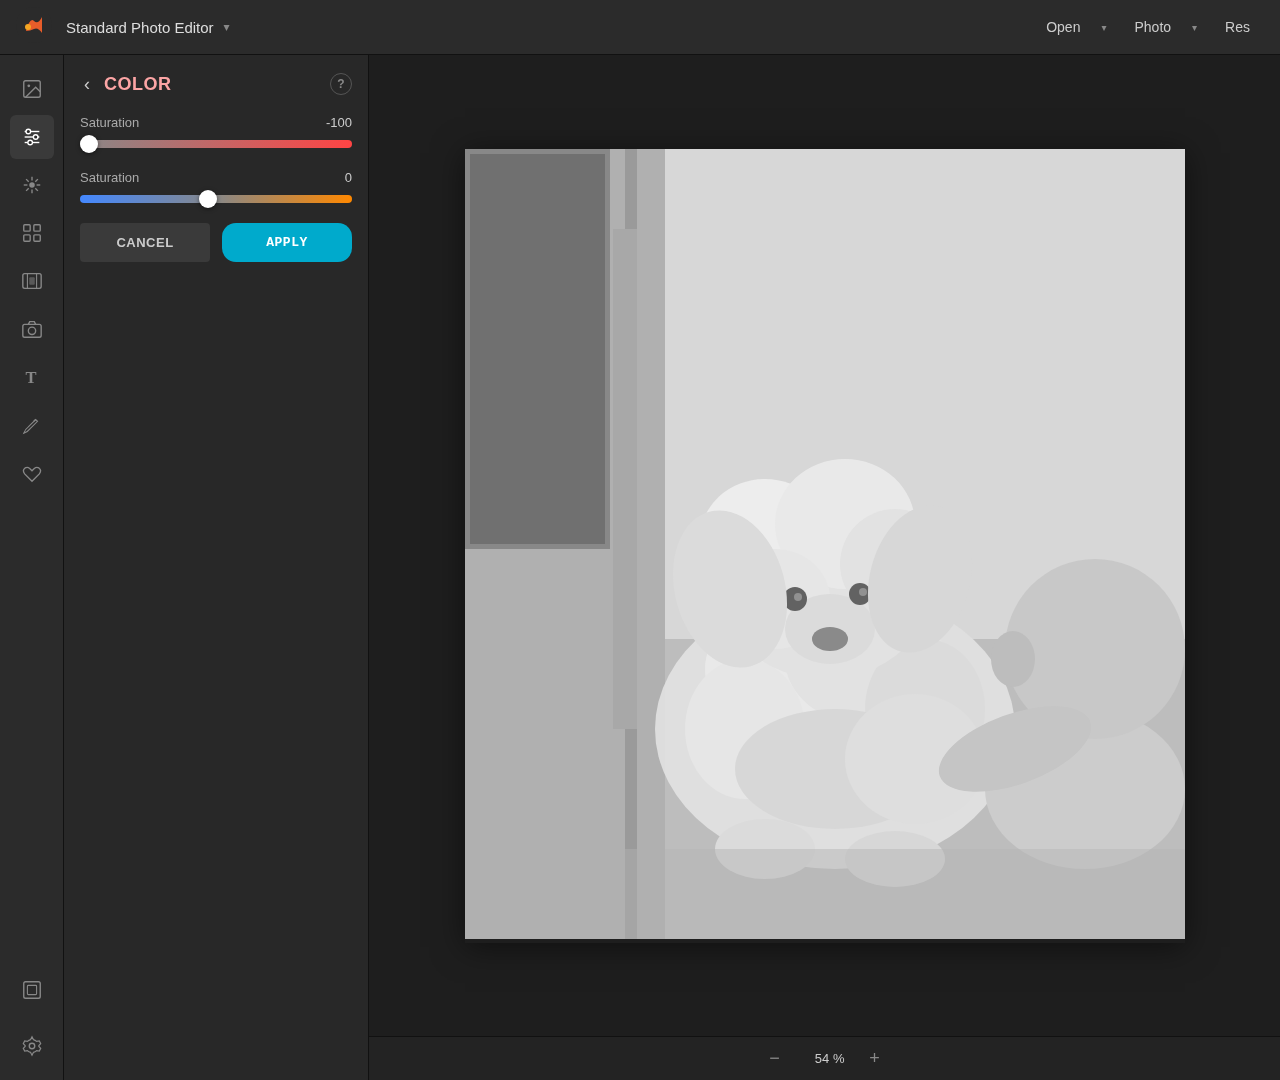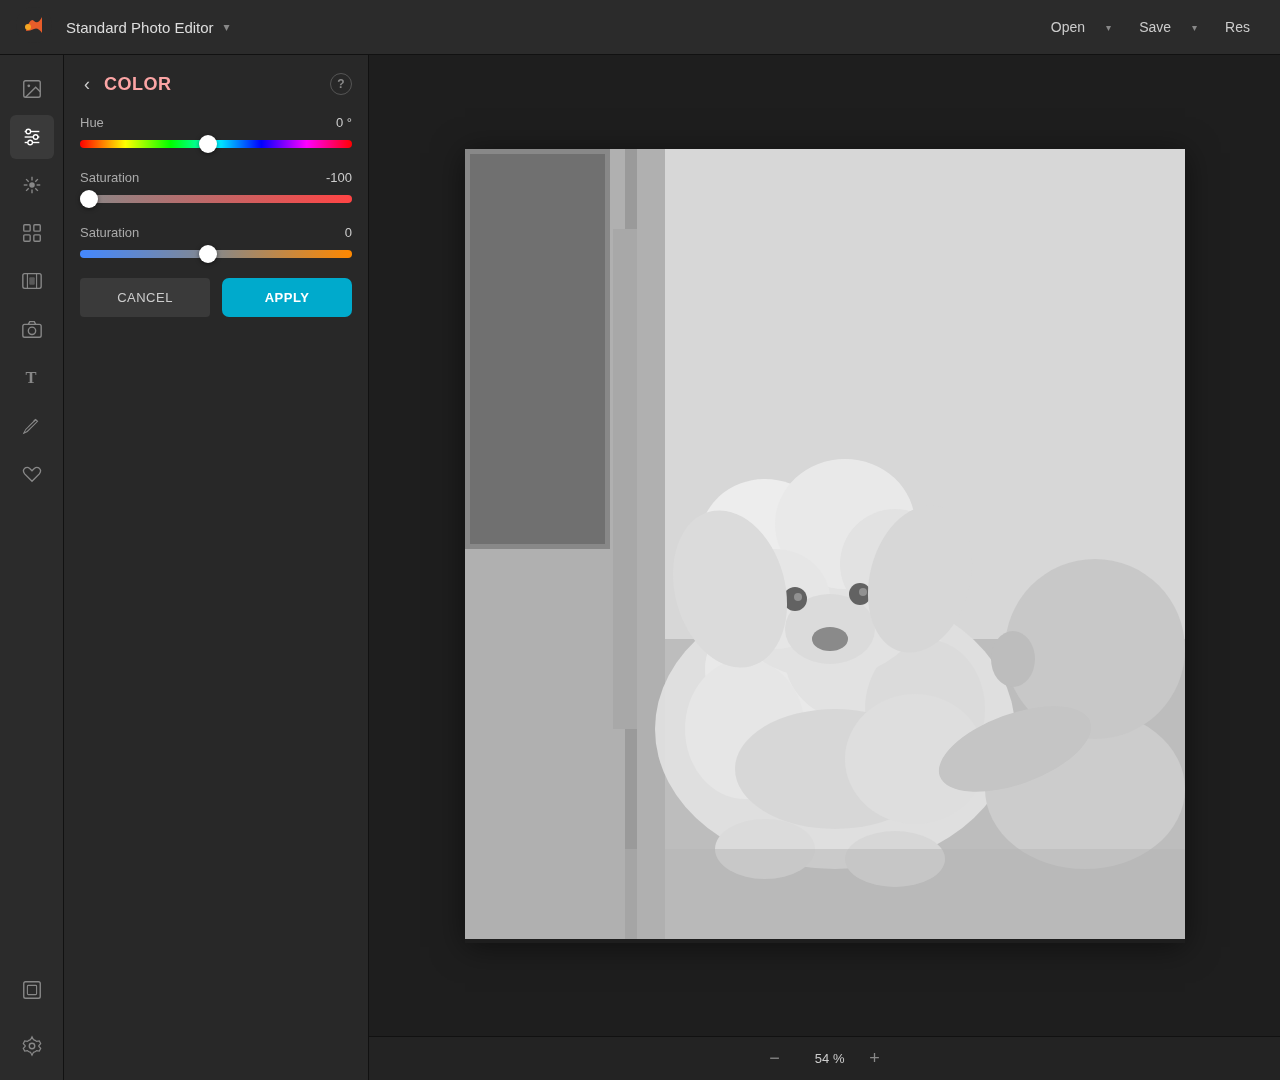--- a/index.html
+++ b/index.html
@@ -154,29 +154,29 @@
     
     .panel-buttons {
       display: flex;
       gap: 12px;
       padding: 0 16px 20px;
     }
     .btn-cancel {
       flex: 1; padding: 12px;
       background: #3a3a3a; color: #ccc;
       border: none; border-radius: 4px;
-      font-size: 13px; font-weight: 400;
+      font-size: 13px; font-weight: 700;
       cursor: pointer; letter-spacing: 0.5px;
     }
     .btn-apply {
       flex: 1; padding: 12px;
       background: #00aacc; color: #fff;
-      border: none; border-radius: 7px;
+      border: none; border-radius: 14px;
       font-size: 13px; font-weight: 600;
-      cursor: pointer; letter-spacing: 0.5px;
+      cursor: pointer; letter-spacing: 0.5px; font-family: Liberation Mono, monospace;
     }
 
     
     .canvas-area {
       flex: 1;
       background: #1e1e1e;
       display: flex;
       flex-direction: column;
       position: relative;
       overflow: hidden;
@@ -230,21 +230,21 @@
     </svg>
   </div>
   <span class="topbar-app-name">Standard Photo Editor</span>
   <span class="topbar-chevron">▾</span>
 
   <button class="topbar-btn">
     <span>Open</span>
     <span class="chevron-small">▾</span>
   </button>
   <button class="topbar-btn">
-    <span>Save</span>
+    <span>Photo</span>
     <span class="chevron-small">▾</span>
   </button>
   <button class="topbar-btn">
     <span>Res</span>
   </button>
 </div>
 
 <div class="main-area">
 
   <div class="icon-sidebar">
@@ -345,29 +345,20 @@
 
   <div class="panel">
     <div class="panel-header">
       <button class="panel-back-btn">‹</button>
       <span class="panel-title">COLOR</span>
       <button class="panel-help-btn">?</button>
     </div>
 
     <div class="panel-content">
 
-      <div class="slider-group">
-        <div class="slider-label-row">
-          <span class="slider-label">Hue</span>
-          <span class="slider-value">0 °</span>
-        </div>
-        <div class="slider-track hue-track" style="position:relative; height:8px; border-radius:4px;">
-          <div class="slider-thumb" style="left: calc(47% - 9px);"></div>
-        </div>
-      </div>
 
       <div class="slider-group">
         <div class="slider-label-row">
           <span class="slider-label">Saturation</span>
           <span class="slider-value">-100</span>
         </div>
         <div class="slider-track sat-track" style="position:relative; height:8px; border-radius:4px;">
           <div class="slider-thumb" style="left: calc(0% - 0px); left: 0px;"></div>
         </div>
       </div>

